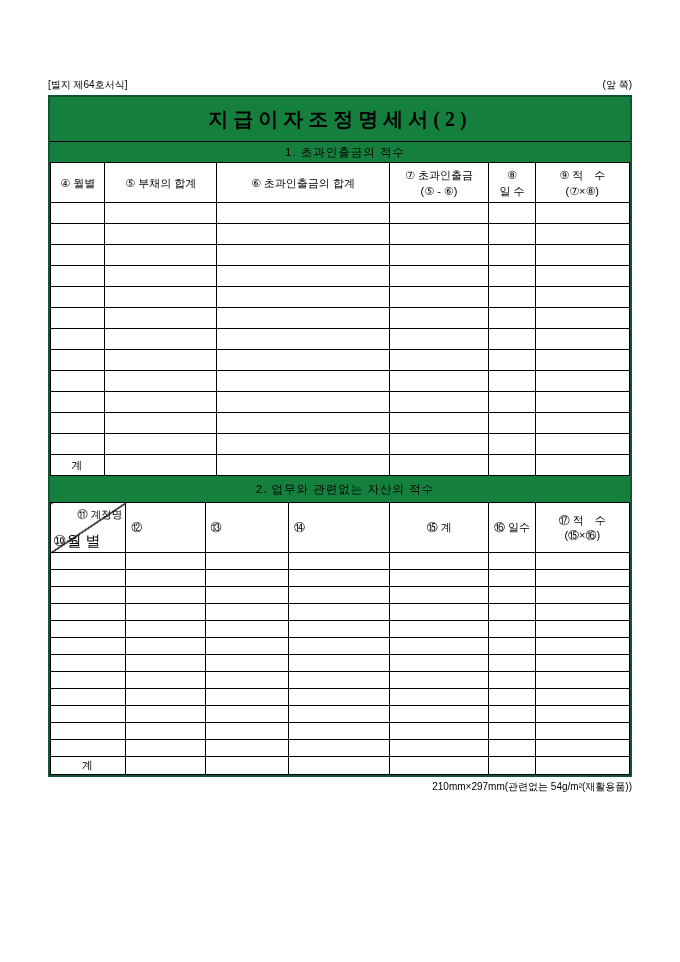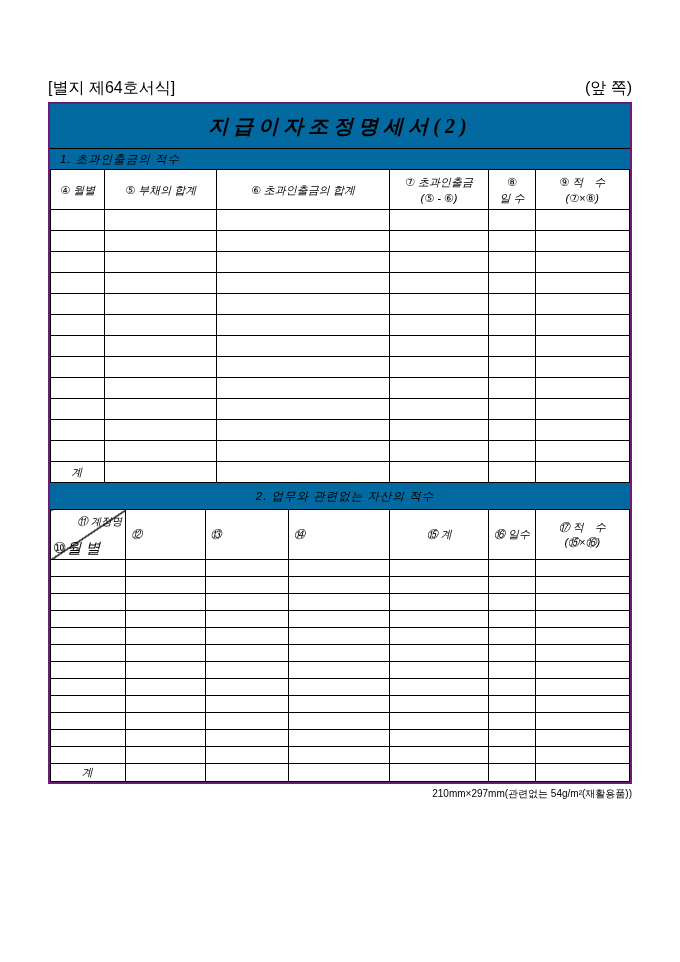--- a/index.html
+++ b/index.html
@@ -3,22 +3,22 @@
 <meta charset="utf-8">
 <style>
   * { margin:0; padding:0; box-sizing:border-box; }
   html,body { background:#ffffff; }
   body {
     width:680px; height:962px; position:relative;
     font-family:"Liberation Sans","DejaVu Sans",sans-serif;
     color:#000;
   }
   .sheet { position:absolute; left:48px; top:78px; width:584px; }
-  .topline { display:flex; justify-content:space-between; font-size:16px; margin-bottom:3px; }
-  .formbox { border:2px solid #701a75; background:#0369a1;font-style:italic; }
+  .topline { display:flex; justify-content:space-between; font-size:10px; margin-bottom:3px; }
+  .formbox { border:2px solid #14532d; background:#15803d; }
 
   .title-box {
     height:45px; display:flex; align-items:center; justify-content:center;
     border-bottom:1px solid #000;
     font-family:"Liberation Serif","DejaVu Serif",serif;
     font-size:20px; font-weight:bold; letter-spacing:5px;
   }
 
   table { width:100%; border-collapse:collapse; table-layout:fixed; }
   th, td {
@@ -27,21 +27,21 @@
     background:#fff;
   }
 
   
   .info-table td { height:27px; }
   .period-cell div { line-height:14px; letter-spacing:1px; }
   .date-cell { text-align:right; word-spacing:32px; padding-right:4px; }
 
   
   .section-label { font-size:11.5px; padding:4px 0 4px 10px; letter-spacing:1px; }
-  .s1-label { padding-top:3px; padding-bottom:2px; }
+  .s1-label { padding-top:3px; padding-bottom:2px;text-align:center; }
   .s2-label { padding-top:6px; padding-bottom:5px;text-align:center; }
 
   
   .s1-table thead th { height:40px; line-height:16px; }
   .s1-table tbody td { height:21px; }
   .s1-table .total-row td { height:21px; }
 
   
   .s2-table thead th { height:50px; line-height:15px;margin-top:47px; }
   .s2-table tbody td { height:17px; }

